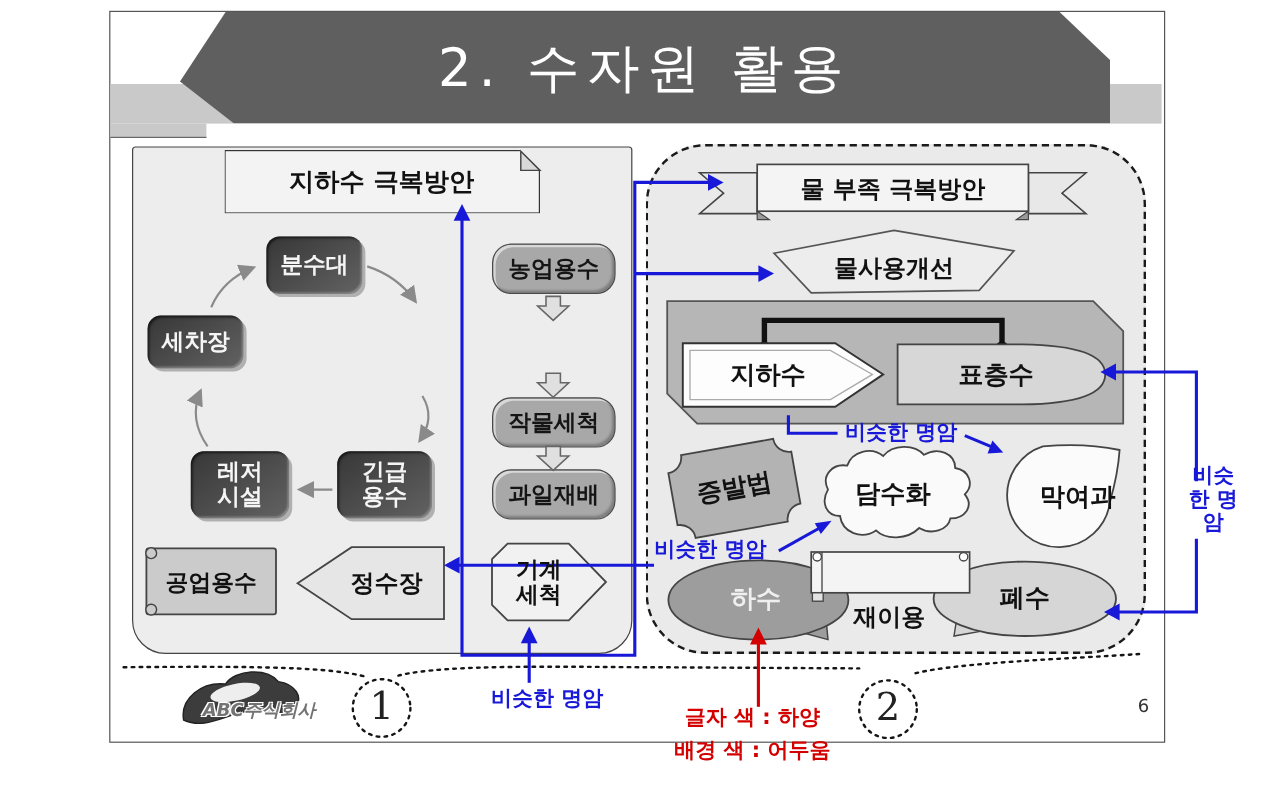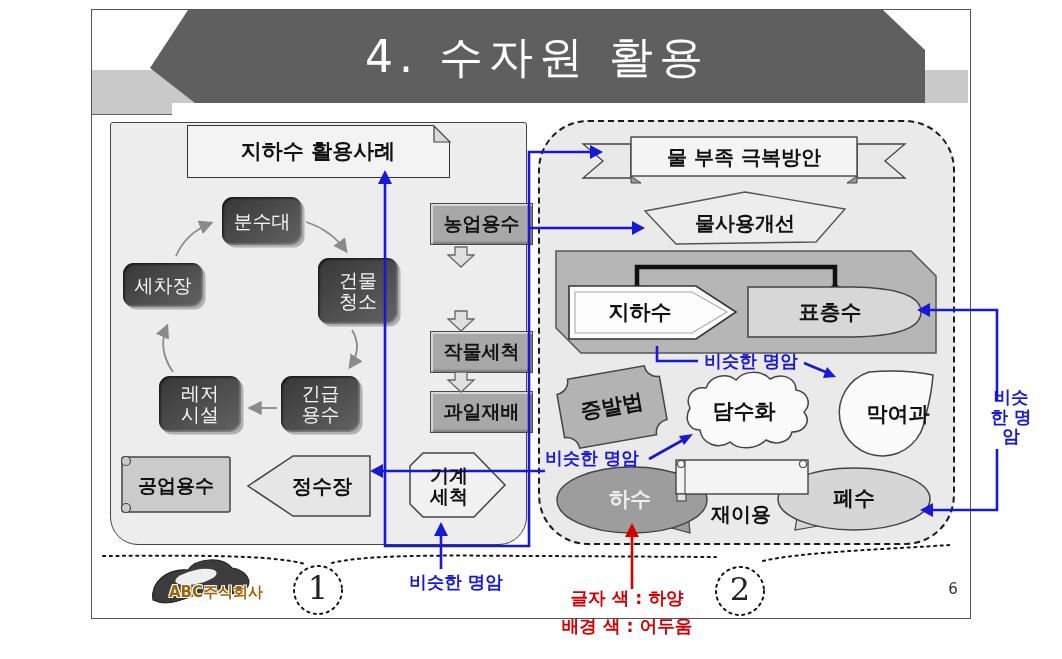--- a/index.html
+++ b/index.html
@@ -10,37 +10,37 @@
   .band-stub{position:absolute;left:92px;top:103px;width:80px;height:11px;background:#c9c9c9;border-bottom:1.5px solid #666;}
   .banner{position:absolute;left:150px;top:10px;width:775px;height:93px;background:#5f5f5f;
           clip-path:polygon(38px 0,733px 0,775px 40px,775px 93px,45px 93px,0 58px);}
   .panel-left{position:absolute;left:110px;top:122px;width:417px;height:423px;background:#ededed;
               border:1.5px solid #444;border-radius:3px 3px 28px 28px;box-sizing:border-box;}
   .panel-right{position:absolute;left:538px;top:120px;width:417px;height:425px;background:#eaeaea;
                border:2.5px dashed #1a1a1a;border-radius:50px;box-sizing:border-box;}
   .headerbox{position:absolute;left:187px;top:125px;width:263px;height:53px;background:#f3f3f3;
              border:1.5px solid #333;box-sizing:border-box;
              clip-path:polygon(0 0,calc(100% - 17px) 0,100% 17px,100% 100%,0 100%);}
-  .colbox{position:absolute;left:410px;width:103px;height:42px;border:1.6px solid #4a4a4a;border-radius:0;
+  .colbox{position:absolute;left:410px;width:103px;height:42px;border:1.6px solid #4a4a4a;border-radius:16px;
           box-sizing:border-box;display:flex;align-items:center;justify-content:center;
           font-size:19px;font-weight:700;color:#151515;
-          box-shadow:inset 2px 2px 0 rgba(255,255,255,.55), inset -2px -2px 2px rgba(0,0,0,.25);margin-left:20px;}
+          box-shadow:inset 2px 2px 0 rgba(255,255,255,.55), inset -2px -2px 2px rgba(0,0,0,.25);}
   .darkbtn{position:absolute;border-radius:11px;display:flex;align-items:center;justify-content:center;
            background:linear-gradient(145deg,#373737 0%,#4a4a4a 45%,#636363 100%);
            box-shadow:2.5px 2.5px 0 #b0b0b0, inset 1.5px 1.5px 2px rgba(0,0,0,.6), inset -1.5px -1.5px 1.5px rgba(255,255,255,.25);
-           color:#f5f5f5;font-size:19px;font-weight:400;text-align:center;white-space:pre-line;line-height:1.08;}
+           color:#f5f5f5;font-size:19px;font-weight:700;text-align:center;white-space:pre-line;line-height:1.08;}
   svg.overlay{position:absolute;left:0;top:0;z-index:5;}
   .lbl{position:absolute;z-index:6;transform:translate(-50%,-50%);text-align:center;color:#111;
        font-weight:700;white-space:pre-line;line-height:1.12;}
   .blue-lbl{color:#1818d8;font-size:17.5px;}
   .red-lbl{color:#d40000;font-size:17.5px;}
   .badge{font-family:"DejaVu Serif","Liberation Serif",serif;font-size:32px;font-weight:400;color:#222;}
   .title-lbl{color:#ffffff;font-size:44px;font-weight:500;letter-spacing:6px;white-space:nowrap;}
-  .logo-lbl{font-size:15px;font-weight:800;color:#a16207;white-space:nowrap;
-            text-shadow:-1px -1px 0 #fff,1px -1px 0 #fff,-1px 1px 0 #fff,1px 1px 0 #fff;}
+  .logo-lbl{font-size:15px;font-weight:800;color:#737373;white-space:nowrap;
+            text-shadow:-1px -1px 0 #fff,1px -1px 0 #fff,-1px 1px 0 #fff,1px 1px 0 #fff;font-style:italic;}
   .page-lbl{font-size:15px;font-weight:400;color:#333;}
 </style>
 </head>
 <body>
 
 <div id="stage">
 
   <div class="frame"></div>
   <div class="band"></div>
   <div class="band-stub"></div>
@@ -50,22 +50,20 @@
   <div class="panel-right"></div>
 
   <div class="headerbox"></div>
 
   <div class="colbox" style="top:203px;background:#a8a8a8;">농업용수</div>
   <div class="colbox" style="top:391px;background:#a8a8a8;">과일재배</div>
   <div class="colbox" style="top:331px;background:#a8a8a8;">작물세척</div>
 
   <div class="darkbtn" style="left:222px;top:197px;width:80px;height:48px;">분수대</div>
   <div class="darkbtn" style="left:123px;top:263px;width:80px;height:44px;">세차장</div>
-  <div class="darkbtn" style="left:318px;top:258px;width:80px;height:66px;">건물
-청소</div>
   <div class="darkbtn" style="left:159px;top:376px;width:82px;height:56px;">레저
 시설</div>
   <div class="darkbtn" style="left:281px;top:376px;width:79px;height:56px;">긴급
 용수</div>
 
   <svg class="overlay" width="1062" height="659" viewBox="0 0 1062 659">
     <defs>
       <marker id="ga" markerWidth="9" markerHeight="9" refX="6.5" refY="4" orient="auto">
         <path d="M0,0 L8,4 L0,8 z" fill="#8a8a8a"></path>
       </marker>
@@ -176,22 +174,22 @@
       <polygon points="632,523 625,537 639,537" fill="#d40000"></polygon>
     </g>
 
     <g>
       <path d="M153,600 C 150,582 168,568 188,570 C 196,558 222,556 232,568 C 246,570 253,581 246,589
                C 238,599 220,589 204,593 C 185,597 170,608 153,600 Z" fill="#3c3c3c" stroke="#222" stroke-width="1.2"></path>
       <ellipse cx="196" cy="577" rx="21" ry="7" transform="rotate(-12 196 577)" fill="#eee"></ellipse>
     </g>
   </svg>
 
-  <div class="lbl title-lbl" style="left:537px;top:57px;">4. 수자원 활용</div>
-  <div class="lbl" style="left:318px;top:152px;font-size:21px;font-weight:600;">지하수 활용사례</div>
+  <div class="lbl title-lbl" style="left:537px;top:57px;">2. 수자원 활용</div>
+  <div class="lbl" style="left:318px;top:152px;font-size:21px;font-weight:600;">지하수 극복방안</div>
 
   <div class="lbl" style="left:176px;top:486px;font-size:19px;">공업용수</div>
   <div class="lbl" style="left:322px;top:486px;font-size:20px;">정수장</div>
   <div class="lbl" style="left:449px;top:486px;font-size:19px;">기계
 세척</div>
 
   <div class="lbl" style="left:744px;top:157px;font-size:20px;">물 부족 극복방안</div>
   <div class="lbl" style="left:745px;top:223px;font-size:20px;">물사용개선</div>
   <div class="lbl" style="left:640px;top:313px;font-size:21px;">지하수</div>
   <div class="lbl" style="left:830px;top:313px;font-size:21px;">표층수</div>

